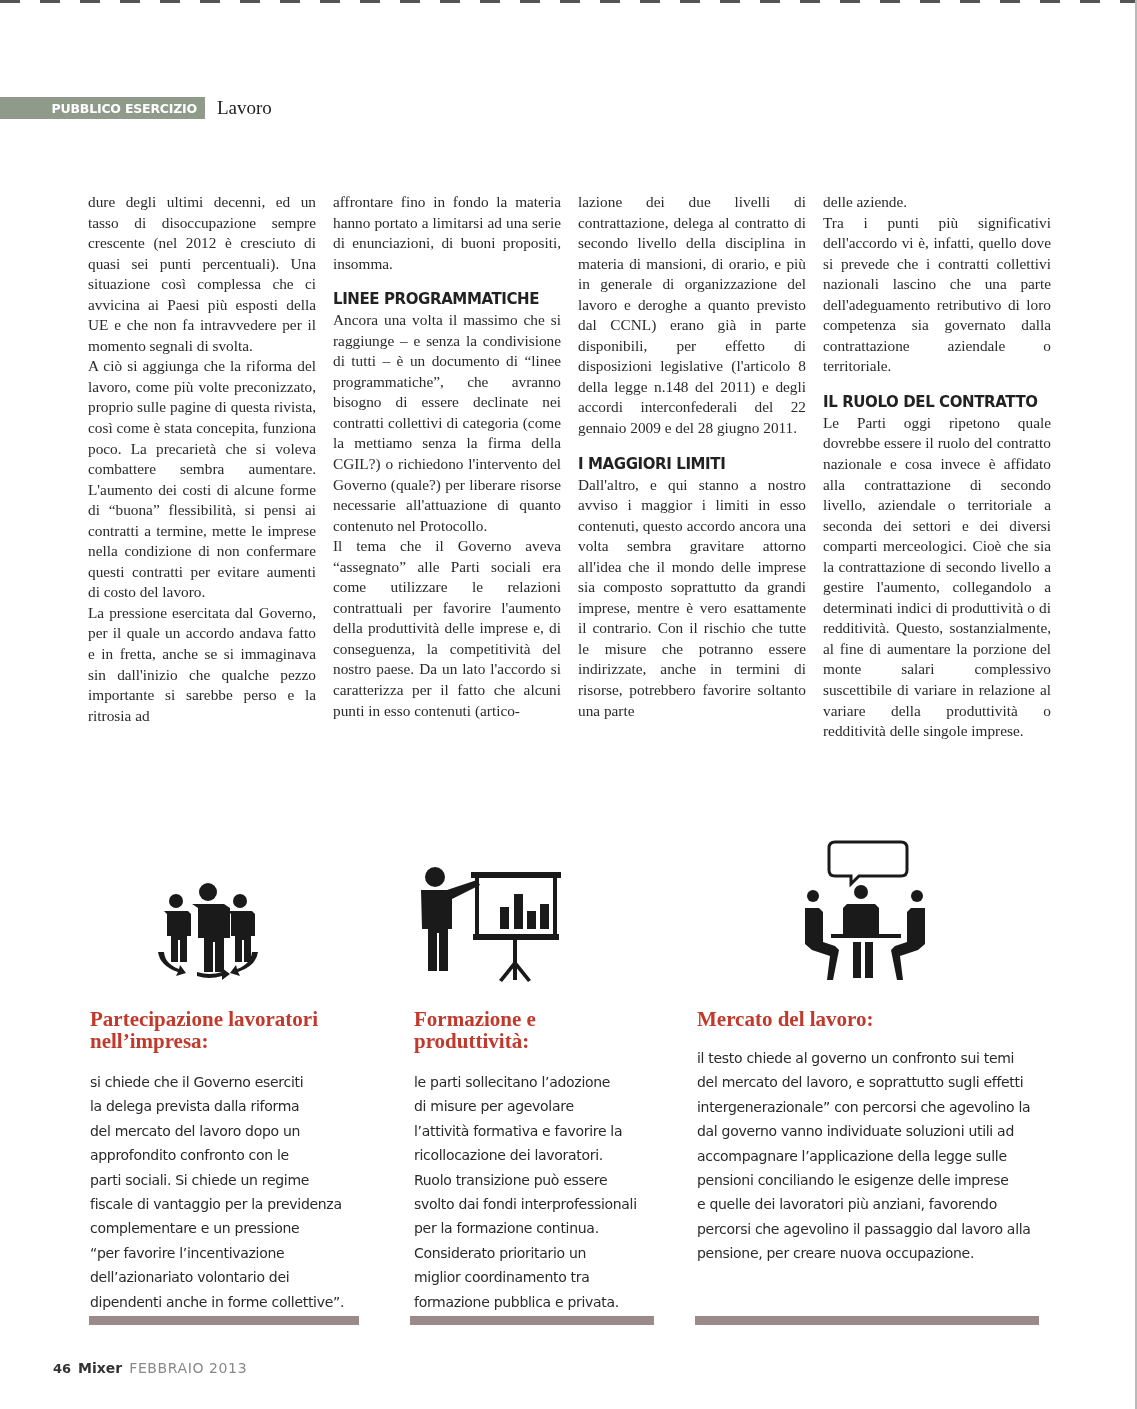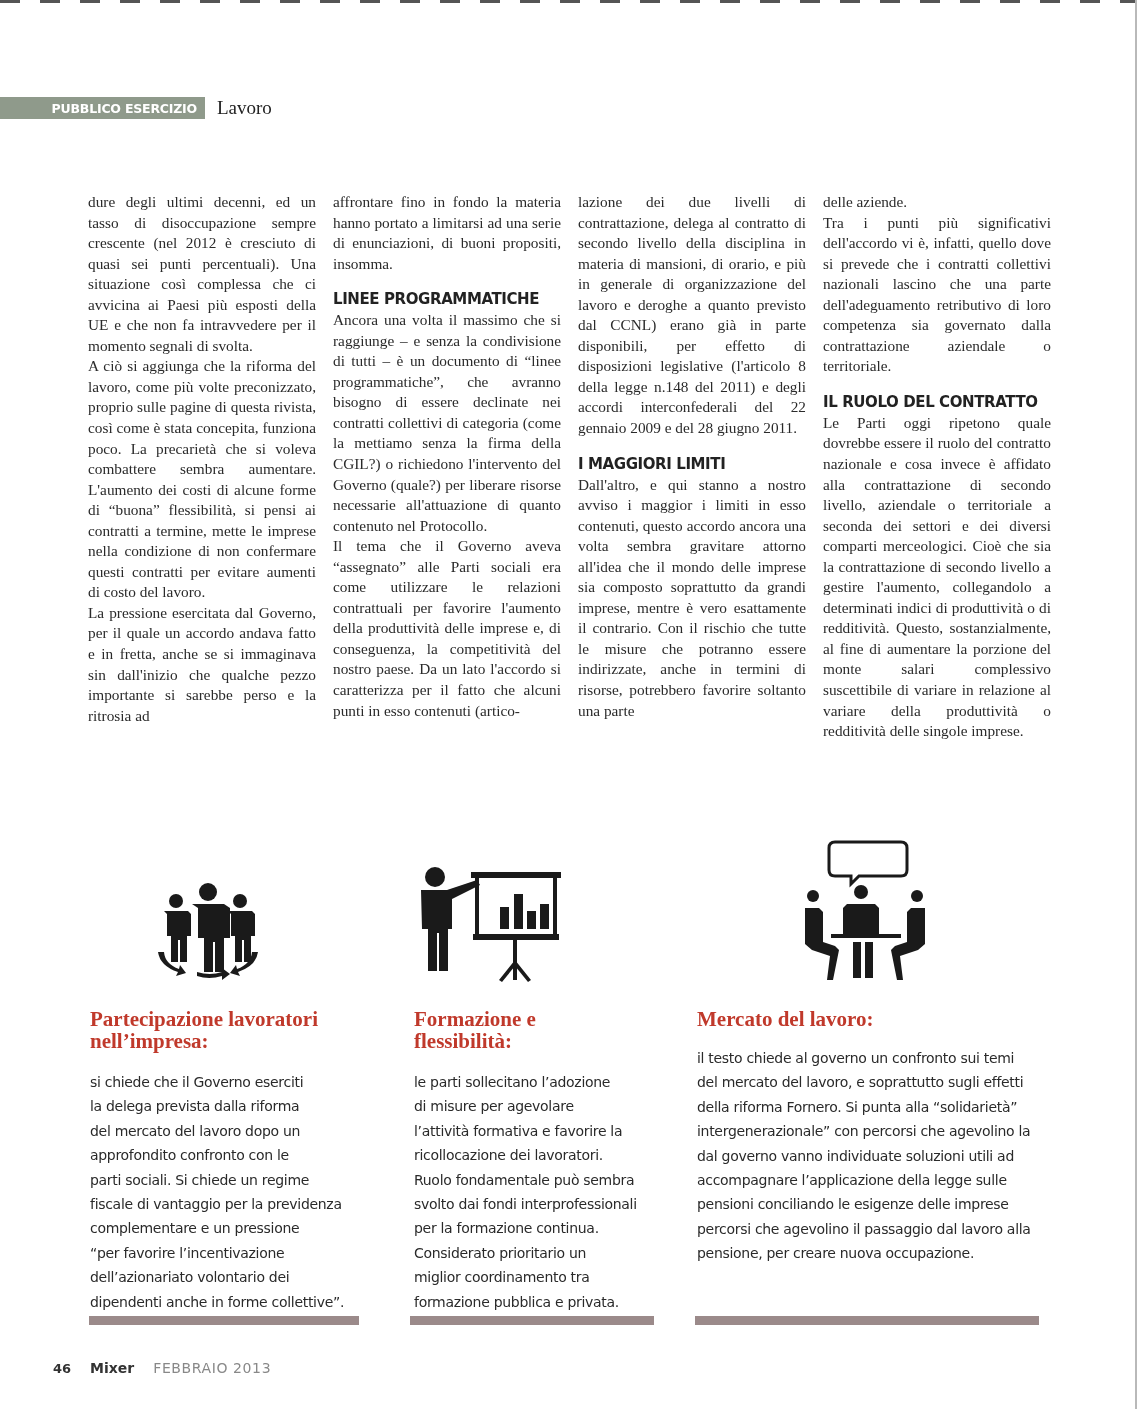--- a/index.html
+++ b/index.html
@@ -21,21 +21,21 @@
   .col3 { left: 578px; }
   .col4 { left: 823px; }
   .subhead { font-family: "DejaVu Sans", sans-serif; font-size: 15px; font-weight: 600; color: #222; letter-spacing: -0.4px; margin: 14px 0 0 0; line-height: 22px; }
 
   .icon { position: absolute; }
   .box-title { position: absolute; font-family: "Liberation Serif", serif; font-weight: bold; font-size: 21px; line-height: 22px; color: #c0392b; }
   .box-body { position: absolute; font-family: "DejaVu Sans", sans-serif; font-size: 14px; line-height: 24.4px; color: #2a2a2a; letter-spacing: -0.3px; margin-top: 14px; }
   .box-body p { margin: 0; white-space: nowrap; }
   .box-bar { position: absolute; height: 9px; background: #9b8a8a; }
 
-  .footer { position: absolute; left: 53px; top: 1360px; font-family: "DejaVu Sans", sans-serif; display: flex; align-items: baseline; gap: 19px; }
+  .footer { position: absolute; left: 53px; top: 1360px; font-family: "DejaVu Sans", sans-serif; display: flex; align-items: baseline; gap: 7px; }
   .footer .pnum { font-weight: bold; font-size: 13px; color: #333; }
   .footer .mag { font-weight: bold; font-size: 14px; color: #333; }
   .footer .issue { font-size: 14px; color: #888; letter-spacing: 0.6px; }
 </style>
 </head>
 <body>
 
 <div class="page">
   <div class="top-dash"></div>
   <div class="right-rule"></div>
@@ -127,47 +127,47 @@
       <p>fiscale di vantaggio per la previdenza</p>
       <p>complementare e un pressione</p>
       <p>“per favorire l’incentivazione</p>
       <p>dell’azionariato volontario dei</p>
       <p>dipendenti anche in forme collettive”.</p>
     </div>
   <div class="box-bar" style="left:89px; top:1316px; width:270px;"></div>
 
   <div class="box-title" style="left:414px; top:1008px;">
     <div>Formazione e</div>
-    <div>flessibilità:</div>
+    <div>produttività:</div>
   </div>
   <div class="box-body" style="left:414px; top:1056px;">
       <p>le parti sollecitano l’adozione</p>
       <p>di misure per agevolare</p>
       <p>l’attività formativa e favorire la</p>
       <p>ricollocazione dei lavoratori.</p>
-      <p>Ruolo fondamentale può sembra</p>
+      <p>Ruolo transizione può essere</p>
       <p>svolto dai fondi interprofessionali</p>
       <p>per la formazione continua.</p>
       <p>Considerato prioritario un</p>
       <p>miglior coordinamento tra</p>
       <p>formazione pubblica e privata.</p>
     </div>
   <div class="box-bar" style="left:410px; top:1316px; width:244px;"></div>
 
   <div class="box-title" style="left:697px; top:1008px;">
     <div>Mercato del lavoro:</div>
   </div>
   <div class="box-body" style="left:697px; top:1032px;">
       <p>il testo chiede al governo un confronto sui temi</p>
       <p>del mercato del lavoro, e soprattutto sugli effetti</p>
-      <p>della riforma Fornero. Si punta alla “solidarietà”</p>
       <p>intergenerazionale” con percorsi che agevolino la</p>
       <p>dal governo vanno individuate soluzioni utili ad</p>
       <p>accompagnare l’applicazione della legge sulle</p>
       <p>pensioni conciliando le esigenze delle imprese</p>
+      <p>e quelle dei lavoratori più anziani, favorendo</p>
       <p>percorsi che agevolino il passaggio dal lavoro alla</p>
       <p>pensione, per creare nuova occupazione.</p>
     </div>
   <div class="box-bar" style="left:695px; top:1316px; width:344px;"></div>
 
   <div class="footer">
     <span class="pnum">46</span>
     <span class="mag">Mixer</span>
     <span class="issue">FEBBRAIO 2013</span>
   </div>

